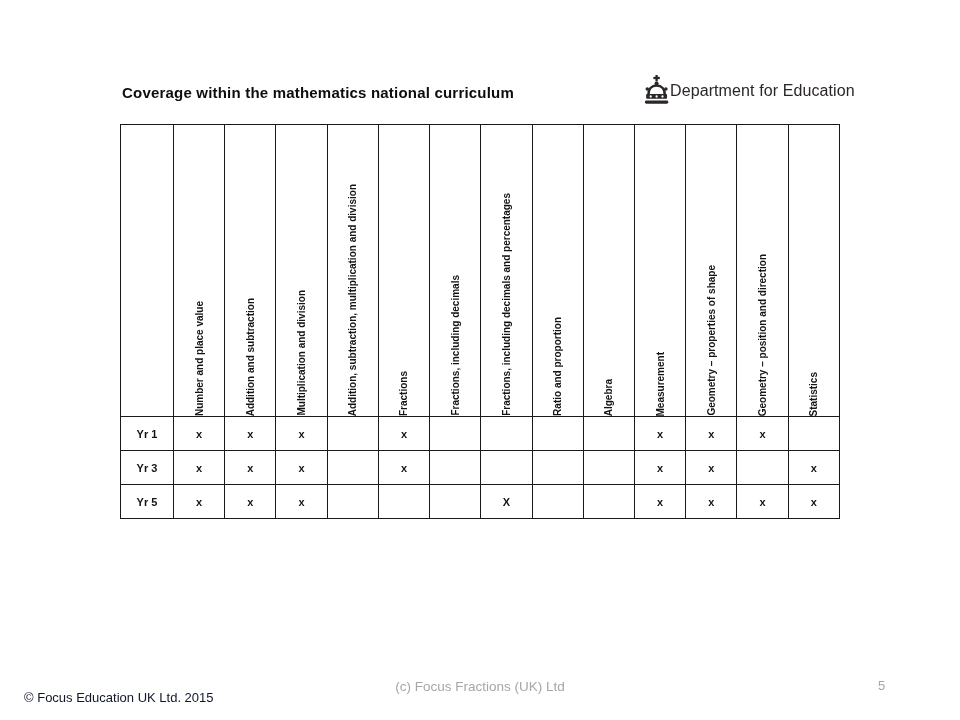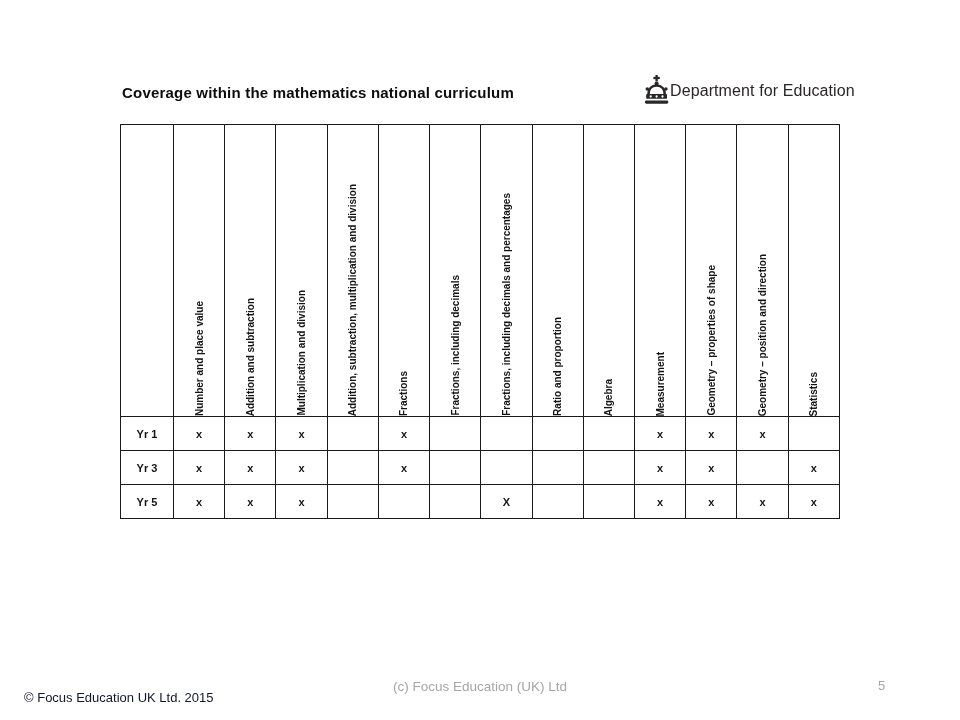--- a/index.html
+++ b/index.html
@@ -155,14 +155,14 @@
         <td></td>
         <td>x</td>
         <td>x</td>
         <td>x</td>
         <td>x</td>
       </tr>
     </tbody>
 </table>
 
 <div class="footer-left">© Focus Education UK Ltd. 2015</div>
-<div class="footer-center">(c) Focus Education (UK) Ltd</div>
+<div class="footer-center">(c) Focus Fractions (UK) Ltd</div>
 <div class="footer-page">5</div>
 
 </body></html>

